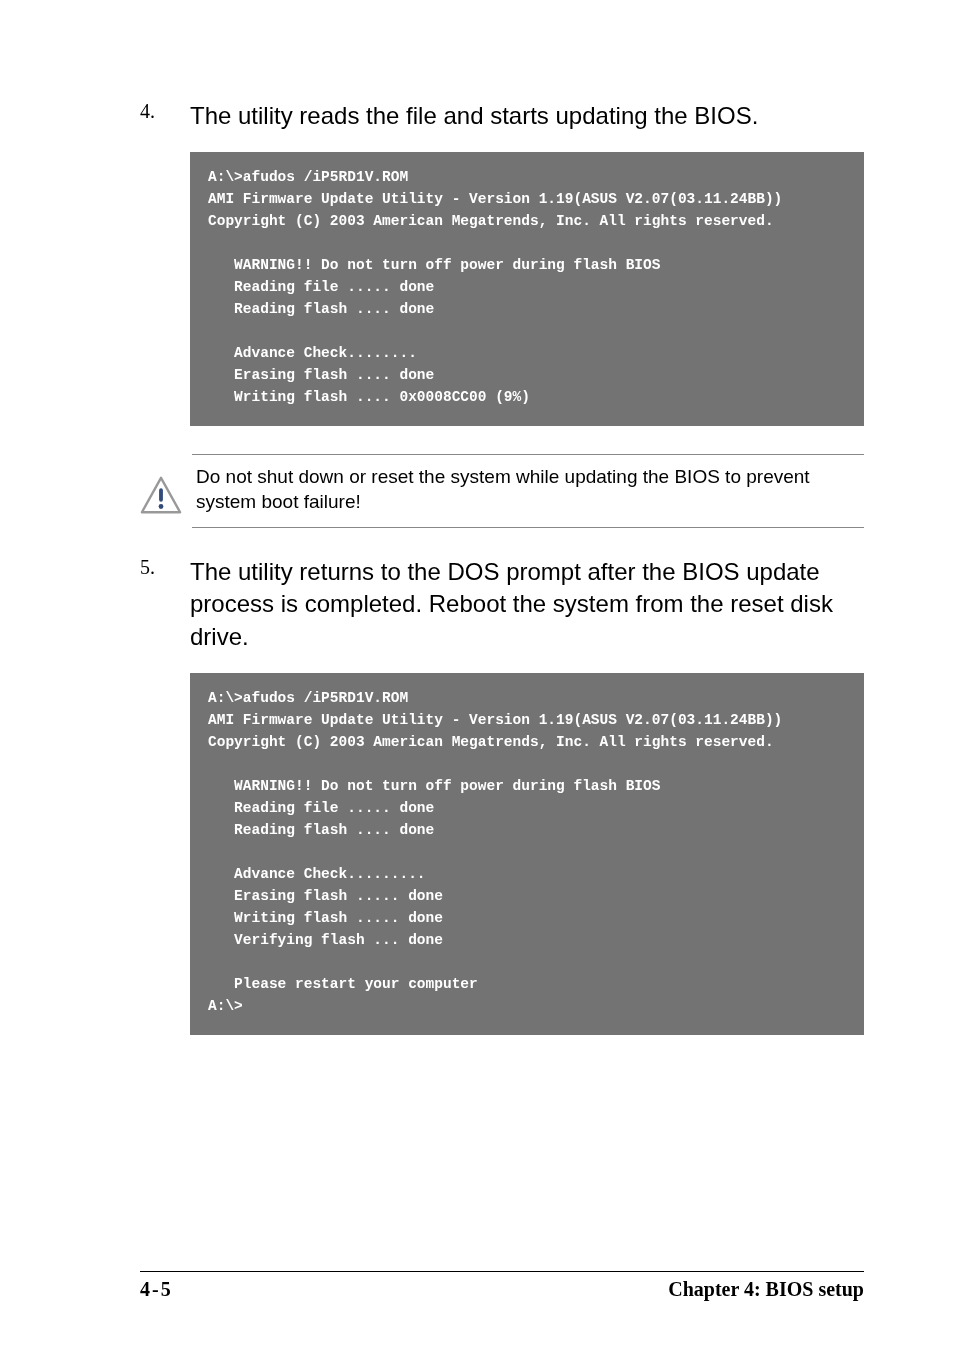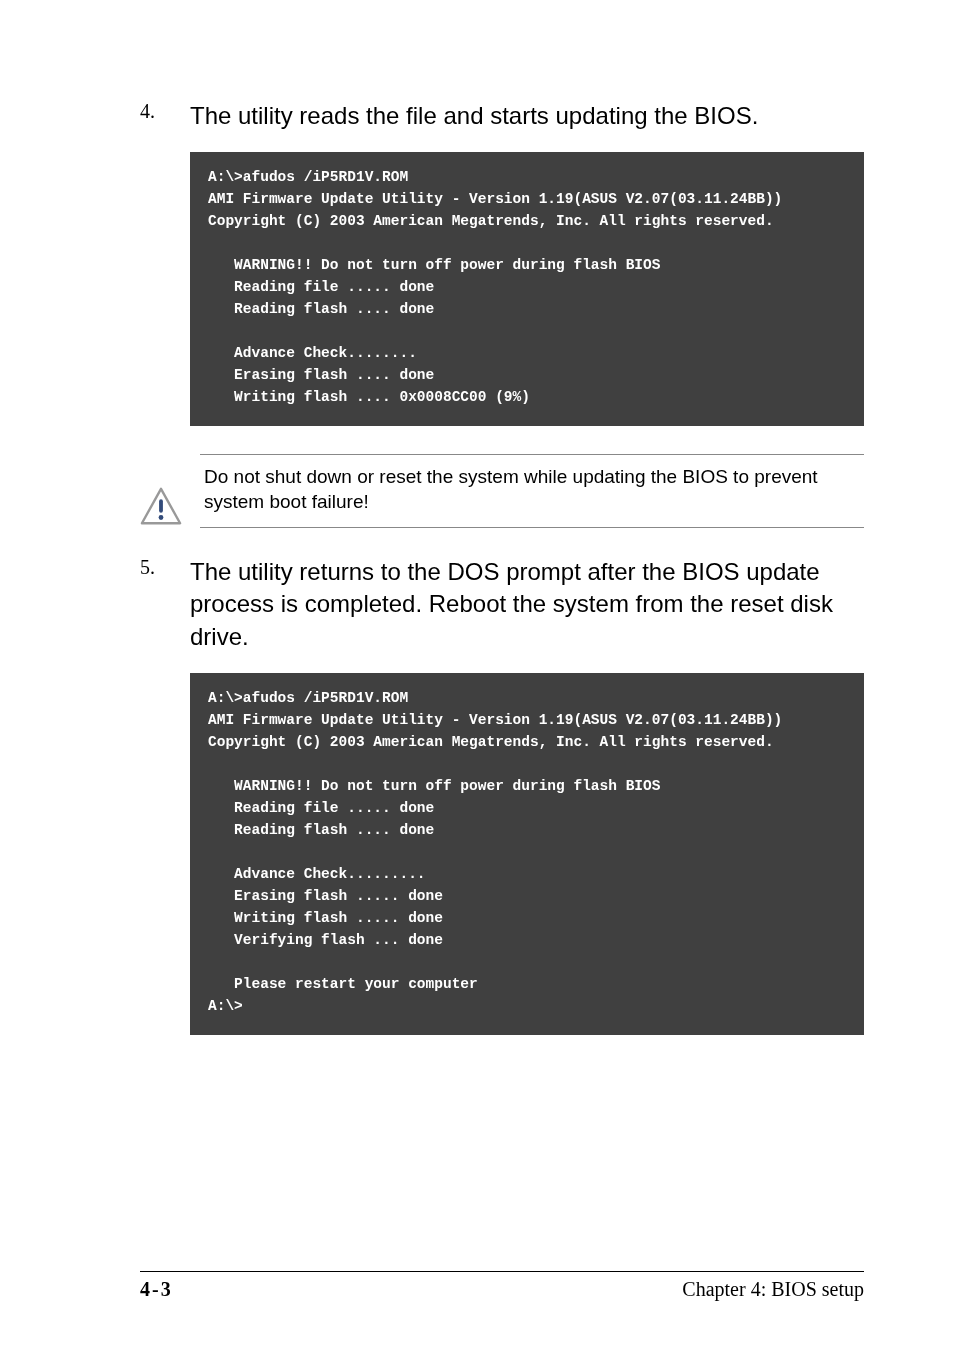--- a/index.html
+++ b/index.html
@@ -31,38 +31,38 @@
     font-size: 20px;
   }
   .step-text {
     flex: 1;
     font-family: 'Segoe UI', 'Trebuchet MS', Tahoma, sans-serif;
     font-size: 24px;
     line-height: 1.35;
     font-stretch: condensed;
   }
   .terminal {
-    background: #404040;
+    background: #737373;
     color: #ffffff;
     font-family: 'Courier New', Courier, monospace;
     font-weight: bold;
     font-size: 14.5px;
     line-height: 22px;
     white-space: pre;
     padding: 14px 18px 18px 18px;
     margin-left: 50px;
     margin-right: 0;
     margin-bottom: 28px;
   }
   .note-block {
     display: flex;
     margin-left: 0px;
     margin-bottom: 28px;
-    gap: 18px;
-    align-items: flex-end;
+    gap: 10px;
+    align-items: center;
   }
   .note-icon {
     width: 42px;
     flex-shrink: 0;
     padding-top: 10px;
   }
   .note-icon svg {
     width: 42px;
     height: 42px;
     display: block;
@@ -88,21 +88,21 @@
     align-items: baseline;
   }
   .page-num {
     font-family: Georgia, 'Times New Roman', serif;
     font-weight: bold;
     font-size: 20px;
     letter-spacing: 2px;
   }
   .chapter {
     font-family: Georgia, 'Times New Roman', serif;
-    font-weight: normal;
+    font-weight: bold;
     font-size: 20px;
   }
 </style>
 </head>
 <body>
 
 <div class="page">
 
   <div class="step-row">
     <div class="step-num">4.</div>
@@ -150,15 +150,15 @@
    Erasing flash ..... done
    Writing flash ..... done
    Verifying flash ... done
 
    Please restart your computer
 A:\&gt;</div>
 
 </div>
 
 <div class="footer">
-  <div class="page-num">4-3</div>
+  <div class="page-num">4-5</div>
   <div class="chapter">Chapter 4: BIOS setup</div>
 </div>
 
 </body></html>

